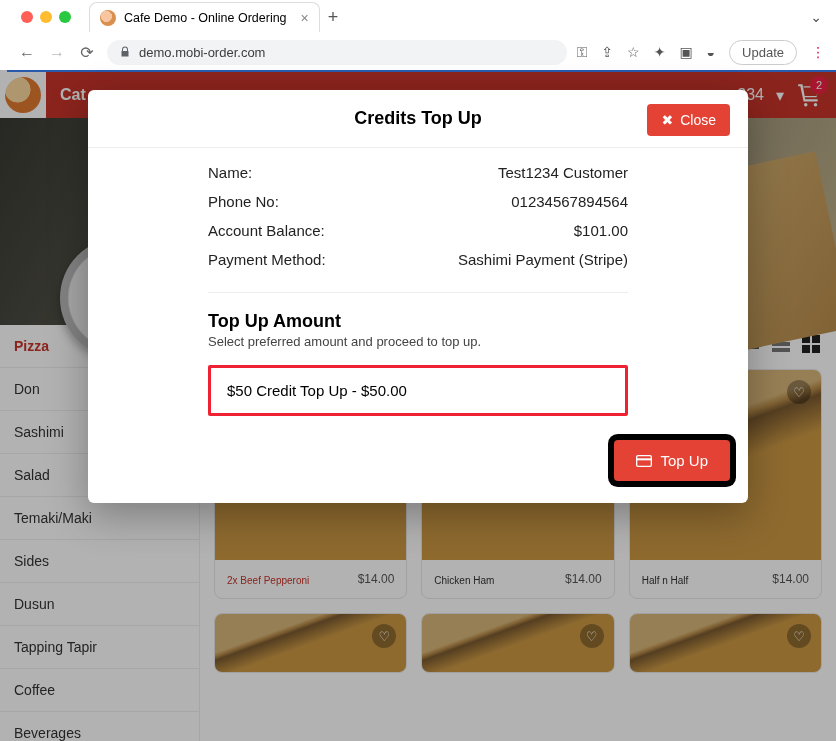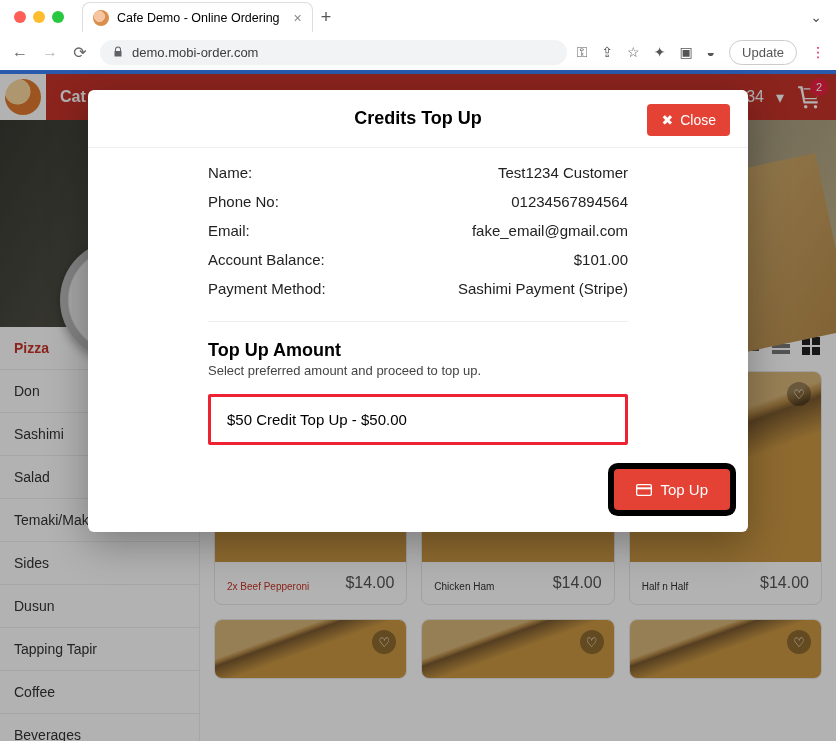--- a/index.html
+++ b/index.html
@@ -1,19 +1,19 @@
 <!DOCTYPE html>
 <html><head>
 <meta charset="utf-8">
 <style>
   * { box-sizing: border-box; margin: 0; padding: 0; }
   body { font-family: -apple-system, BlinkMacSystemFont, "Segoe UI", Helvetica, Arial, sans-serif; width: 836px; height: 741px; overflow: hidden; background: #fff; position: relative; }
 
   
-  .chrome { background: #fff; border-bottom: 4px solid #3b82f6; }
+  .chrome { background: #fff; border-bottom: 2px solid #3b82f6; margin-left: 7px; }
   .tab-strip { display:flex; align-items:center; height:34px; background:#fff; padding:0 8px; gap:8px;}
   .traffic { display:flex; gap:7px; margin-left:6px; margin-right:10px;}
   .tdot { width:12px;height:12px;border-radius:50%; }
   .tdot.red{background:#ff5f57;} .tdot.yellow{background:#febc2e;} .tdot.green{background:#28c840;}
   .tab { display:flex; align-items:center; gap:8px; background:#fff; border:1px solid #ddd; border-bottom:none; border-radius:8px 8px 0 0; padding:6px 10px; font-size:12.5px; height:30px;}
   .tab .favicon{width:16px;height:16px;border-radius:8px;background:radial-gradient(circle at 40% 40%, #f7c59f 40%, #d98f4e 42%);}  
   .tab .x { color:#888; font-size:14px; margin-left:6px; cursor:pointer;}
   .newtab { color:#555; font-size:18px; cursor:pointer;}
   .tab-strip .spacer{flex:1;}
   .chev { color:#555; font-size:14px; margin-right:6px;}
@@ -51,21 +51,21 @@
   .view-row{display:flex;justify-content:flex-end;gap:8px;color:#555;}
   .view-ico{width:22px;height:22px;display:flex;align-items:center;justify-content:center;border-radius:4px;cursor:pointer;}
   .view-ico.active{color:#000;}
   .cards{display:flex;gap:14px;}
   .card{width:196px;border:1px solid #e7e7e7;border-radius:8px;overflow:hidden;background:#fff;position:relative;}
   .card .img{height:190px;background:linear-gradient(160deg,#d9b77a 30%,#b88c4a 33%,#7a5a30 36%,#c94 50%);}
   .card .heart{position:absolute;top:10px;right:10px;width:24px;height:24px;border-radius:12px;background:rgba(0,0,0,.3);display:flex;align-items:center;justify-content:center;color:#fff;font-size:13px;cursor:pointer;}
   .card .row{display:flex;justify-content:space-between;align-items:flex-end;padding:12px 12px;}
   .card .name{font-size:10px;color:#333;}
   .card .name.hot{color:#c7342a;}
-  .card .price{font-size:16px;color:#555;}
+  .card .price{font-size:12px;color:#555;}
 
   .cards2{display:flex;gap:14px;}
   .cards2 .card{height:60px;}
   .cards2 .card .img{height:60px;}
 
   
   .overlay{position:absolute;left:0;top:70px;right:0;bottom:0;background:rgba(0,0,0,.30);display:flex;align-items:flex-start;justify-content:center;padding-top:20px;}
   .modal{width:660px;background:#fff;border-radius:6px;box-shadow:0 12px 40px rgba(0,0,0,.3);padding:0;}
   .modal-head{display:flex;align-items:center;justify-content:center;position:relative;padding:18px 24px;border-bottom:1px solid #eee;}
   .modal-title{font-size:18px;font-weight:600;text-align:right;}
@@ -238,24 +238,20 @@
     <div class="modal-body">
       <div class="inforow">
         <span>Name:</span>
         <span>Test1234 Customer</span>
       </div>
       <div class="inforow">
         <span>Phone No:</span>
         <span>01234567894564</span>
       </div>
       <div class="inforow">
-        <span>Email:</span>
-        <span>fake_email@gmail.com</span>
-      </div>
-      <div class="inforow">
         <span>Account Balance:</span>
         <span>$101.00</span>
       </div>
       <div class="inforow">
         <span>Payment Method:</span>
         <span>Sashimi Payment (Stripe)</span>
       </div>
       <hr class="hr">
       <div class="sec-title">Top Up Amount</div>
       <div class="sec-sub">Select preferred amount and proceed to top up.</div>

